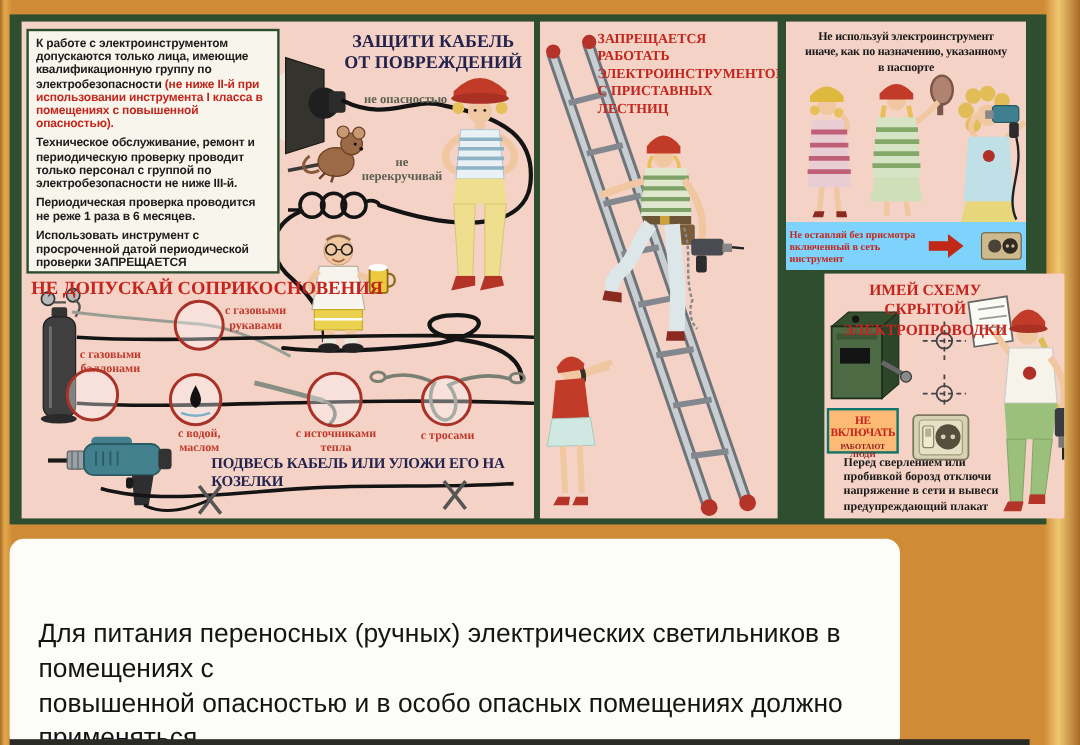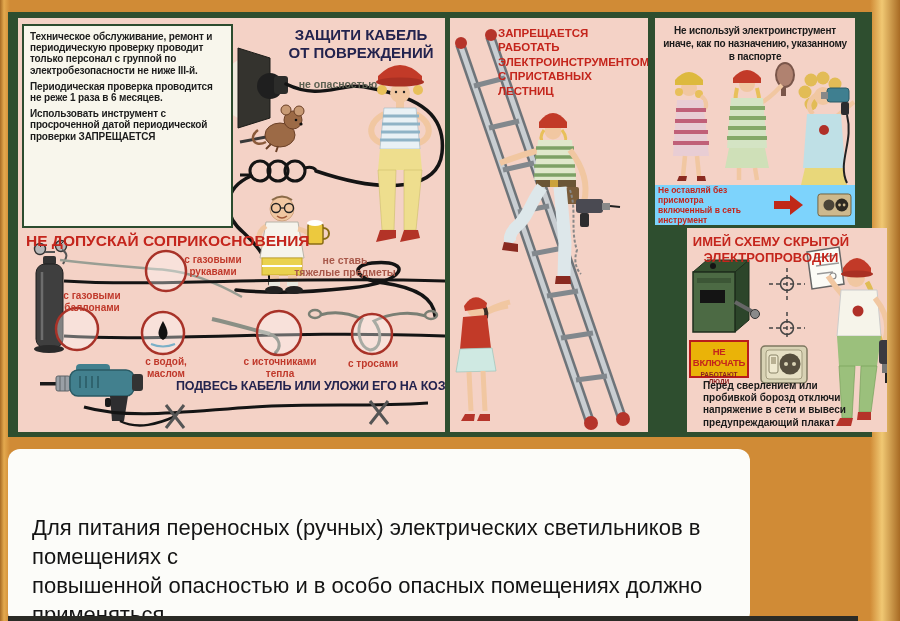--- a/index.html
+++ b/index.html
@@ -1,21 +1,21 @@
 <!DOCTYPE html>
 <html><head>
 <meta charset="utf-8">
 <style>
   html,body{margin:0;padding:0;}
   body{width:900px;height:621px;position:relative;overflow:hidden;
        font-family:"Liberation Sans", sans-serif;}
   .frame{position:absolute;inset:0;
     background:linear-gradient(90deg,#a86b24 0,#e3a94e 4px,#d08b36 10px,#d08b36 calc(100% - 30px),#f0c873 calc(100% - 18px),#a86b24 100%);}
   .poster{position:absolute;left:8px;top:12px;width:864px;height:425px;background:#2e4e2f;}
-  .panel{position:absolute;background:#f4d2c6;overflow:hidden;}
+  .panel{position:absolute;background:#f4d2c6;overflow:hidden;font-family:Liberation Serif, serif;}
   .panel-cable{left:10px;top:6px;width:427px;height:414px;}
   .panel-ladder{left:442px;top:6px;width:198px;height:414px;}
   .panel-misuse{left:647px;top:6px;width:200px;height:207px;}
   .panel-schema{left:647px;top:216px;width:200px;height:204px;margin-left:32px;}
   .panel-info{position:absolute;left:14px;top:12px;width:211px;height:204px;
     background:#f8f6ec;border:2px solid #2c4c2e;box-sizing:border-box;
     padding:5px 6px;overflow:hidden;}
   .panel-info p{margin:0 0 5px 0;font-size:10px;font-weight:bold;line-height:1.12;
     letter-spacing:-0.15px;color:#1c1c1c;}
   .red{color:#c4251c;}
@@ -39,22 +39,22 @@
   
   .t-misuse-title{left:3px;top:6px;width:194px;font-size:10px;letter-spacing:-0.2px;color:#1a1a1a;text-align:center;line-height:1.3;}
   .strip{position:absolute;left:0;top:167px;width:200px;height:40px;background:#7dd3fc;
     display:flex;align-items:center;gap:4px;padding:0 3px;box-sizing:border-box;}
   .strip-text{font-size:8.5px;font-weight:bold;color:#c4251c;white-space:pre-line;line-height:1.2;width:122px;}
   .arrow{display:flex;align-items:center;}
   .arrow .stem{width:16px;height:8px;background:#c02818;}
   .arrow .head{width:0;height:0;border:10px solid transparent;border-left:13px solid #c02818;}
   
   .t-schema-title{left:2px;top:6px;width:164px;font-size:13px;color:#c4251c;text-align:center;line-height:1.25;}
-  .tag{position:absolute;left:2px;top:112px;width:60px;height:38px;background:#eab308;
-    border:2px solid #b91c1c;box-sizing:border-box;text-align:center;padding-top:4px;}
+  .tag{position:absolute;left:2px;top:112px;width:60px;height:38px;background:#fdba74;
+    border:2px solid #0f766e;box-sizing:border-box;text-align:center;padding-top:4px;}
   .tag .l1{font-size:9.5px;font-weight:bold;color:#c4251c;letter-spacing:-0.3px;}
   .tag .l2{font-size:6.5px;font-weight:bold;color:#8a2020;margin-top:3px;}
   .t-schema-note{left:16px;top:152px;width:160px;font-size:10px;color:#1a1a1a;line-height:1.22;}
   
   .caption-area{position:absolute;left:8px;top:449px;width:742px;height:176px;background:#fcfcf9;border-radius:12px;}
   .caption{position:absolute;left:24px;top:64px;margin:0;font-size:22px;line-height:29px;
     color:#141414;white-space:pre-line;}
   .bottom-strip{position:absolute;left:8px;top:616px;width:850px;height:5px;background:#2b2b26;}
 </style>
 </head>
@@ -197,36 +197,37 @@
 
         <path d="M66,389 C112,402 172,393 236,389 C300,385 346,389 410,385" fill="none" stroke="#141414" stroke-width="3"></path>
         <g stroke="#555" stroke-width="3">
           <path d="M148,387 L166,410 M166,387 L148,410"></path>
           <path d="M352,383 L370,406 M370,383 L352,406"></path>
         </g>
       </svg>
       <div class="lbl t-cable-title">ЗАЩИТИ КАБЕЛЬ
 ОТ ПОВРЕЖДЕНИЙ</div>
       <div class="lbl t-stretch">не опасностью</div>
-      <div class="lbl t-heavy">не ставь
-тяжелые предметы</div>
+      <div class="lbl t-twist">не
+перекручивай</div>
       <div class="lbl t-contact-title">НЕ ДОПУСКАЙ СОПРИКОСНОВЕНИЯ</div>
       <div class="lbl rlbl t-hoses">с газовыми
 рукавами</div>
       <div class="lbl rlbl t-cylinders">с газовыми
 баллонами</div>
       <div class="lbl rlbl t-water">с водой,
 маслом</div>
       <div class="lbl rlbl t-heat">с источниками
 тепла</div>
       <div class="lbl rlbl t-ropes">с тросами</div>
       <div class="lbl t-suspend">ПОДВЕСЬ КАБЕЛЬ ИЛИ УЛОЖИ ЕГО НА КОЗЕЛКИ</div>
     </section>
 
     <div class="panel-info">
+      <p><span>К работе с электроинструментом допускаются только лица, имеющие квалификационную группу по электробезопасности </span><span class="red">(не ниже II-й при использовании инструмента I класса в помещениях с повышенной опасностью).</span></p>
       <p>Техническое обслуживание, ремонт и периодическую проверку проводит только персонал с группой по электробезопасности не ниже III-й.</p>
       <p>Периодическая проверка проводится не реже 1 раза в 6 месяцев.</p>
       <p class="red">Использовать инструмент с просроченной датой периодической проверки ЗАПРЕЩАЕТСЯ</p>
     </div>
 
     <section class="panel panel-ladder">
       <svg width="198" height="414" viewBox="0 0 198 414">
         <g>
           <line x1="10" y1="26" x2="140" y2="404" stroke="#6e7479" stroke-width="10"></line>
           <line x1="40" y1="18" x2="172" y2="400" stroke="#6e7479" stroke-width="10"></line>

